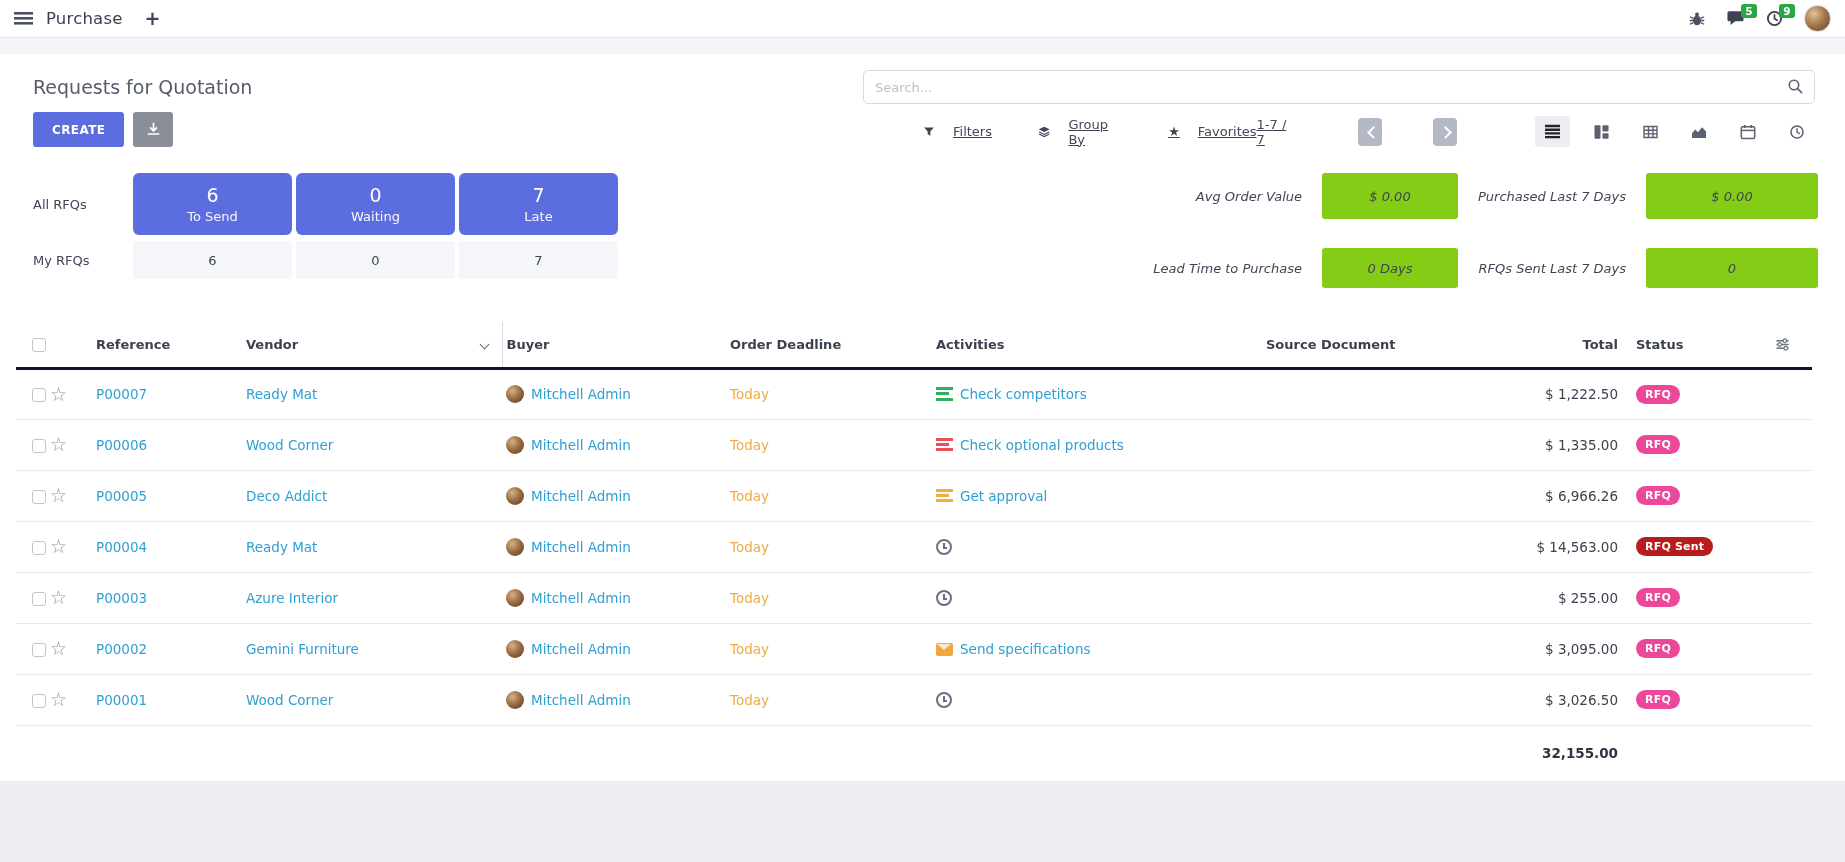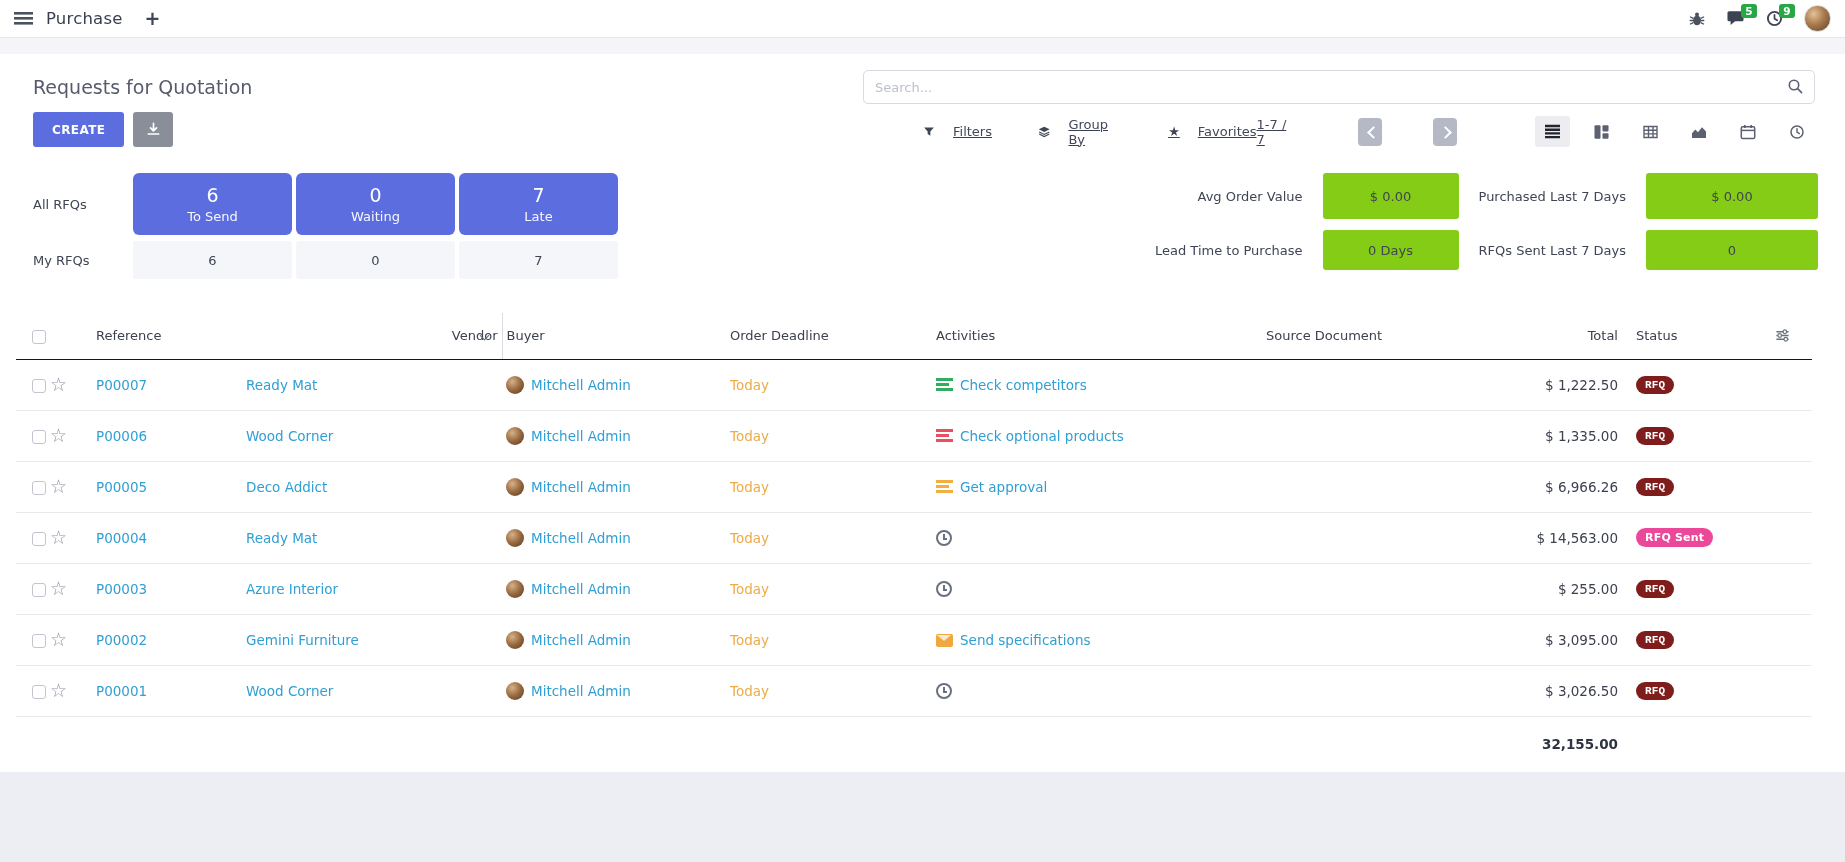--- a/index.html
+++ b/index.html
@@ -65,35 +65,35 @@
   .dash-left { display:grid; grid-template-columns:96px repeat(3,159px);
     grid-template-rows:62px 38px; gap:6px 4px; padding-left:33px; }
   .dash-rowlabel { align-self:center; font-size:13px; color:#3f4554; }
   .kpi-blue { background:#5c6de0; border-radius:6px; color:#fff; display:flex; flex-direction:column;
     align-items:center; justify-content:center; cursor:pointer; }
   .kpi-blue .num { font-size:19px; line-height:1.2; }
   .kpi-blue .lbl { font-size:13px; opacity:.95; margin-top:2px; }
   .kpi-gray { background:#f5f6f9; border-radius:3px; display:flex; align-items:center;
     justify-content:center; font-size:13px; color:#3f4554; }
   .dash-right { display:grid; grid-template-columns:auto 136px auto 172px;
-    grid-template-rows:46px 40px; gap:11px 20px; margin-left:auto; margin-right:27px; }
+    grid-template-rows:46px 40px; gap:29px 20px; margin-left:auto; margin-right:27px;font-style:italic; }
   .stat-label { align-self:center; justify-self:end; font-size:13px; color:#3f4554; text-align:right; }
   .stat-value { background:#84cc16; border-radius:3px; display:flex; align-items:center;
     justify-content:center; font-size:13px; color:#3f4554; }
 
   
   table { border-collapse:collapse; table-layout:fixed; width:1796px; margin:0 16px; }
-  th { font-size:13px; font-weight:400; color:#3c4150; text-align:left; height:46px;
-    border-bottom:1px solid #0f172a; padding:0 4px; cursor:pointer; position:relative; }
+  th { font-size:13px; font-weight:700; color:#3c4150; text-align:left; height:46px;
+    border-bottom:3px solid #0f172a; padding:0 4px; cursor:pointer; position:relative; }
   td { height:51px; border-bottom:1px solid #e9eaee; padding:0 4px; font-size:13.5px; }
   .c-sel { width:30px; padding-left:16px; }
   .c-star { width:46px; }
   .c-ref { width:150px; }
   .c-ven { width:260px; }
-  th.c-ven { border-right:1px solid #d9dbe2;text-align:right; }
+  th.c-ven { border-right:1px solid #d9dbe2; }
   .c-buy { width:224px; }
   .c-dl { width:206px; }
   .c-act { width:330px; }
   .c-src { width:188px; }
   .c-tot { width:172px; text-align:right; }
   .c-st { width:130px; padding-left:14px; }
   .c-x { width:60px; text-align:center; }
   .sortchev { position:absolute; right:14px; top:19px; width:7px; height:7px;
     border-right:1.6px solid #646a77; border-bottom:1.6px solid #646a77; transform:rotate(45deg); }
   .cb { display:inline-block; width:14px; height:14px; border:1px solid #c2c5d0; border-radius:3px;
@@ -118,22 +118,22 @@
   .act-icon.clock { width:16px; height:16px; border:2px solid #69707f; border-radius:50%; vertical-align:-4px; }
   .act-icon.clock::before { content:""; position:absolute; left:5px; top:2px; width:2px; height:5px; background:#69707f; }
   .act-icon.clock::after { content:""; position:absolute; left:5px; top:5.5px; width:4px; height:2px; background:#69707f; }
   .act-icon.envelope { width:17px; height:13px; background:#f0a73f; border-radius:2px; vertical-align:-2px; }
   .act-icon.envelope::after { content:""; position:absolute; left:1px; top:1px; width:0; height:0;
     border-left:7.5px solid transparent; border-right:7.5px solid transparent;
     border-top:6px solid rgba(255,255,255,.75); }
   .act-label { color:#2f9fd4; text-decoration:none; cursor:pointer; }
   .pill { display:inline-block; color:#fff; font-size:11px; font-weight:700; letter-spacing:.2px;
     border-radius:10px; padding:3px 9px; white-space:nowrap; }
-  .st-rfq { background:#7f1d1d;font-family:Liberation Mono, monospace; }
-  .st-rfq-sent { background:#ec4899; }
+  .st-rfq { background:#ec4899; }
+  .st-rfq-sent { background:#b91c1c; }
   tfoot td { height:56px; border-bottom:none; }
   .ftotal { font-weight:700; color:#2f3442; font-size:13.5px; }
   .bottom-gray { background:#edeef4; height:130px; }
 
   svg { display:block; }
 </style>
 </head>
 <body>
 
 <div class="navbar">

